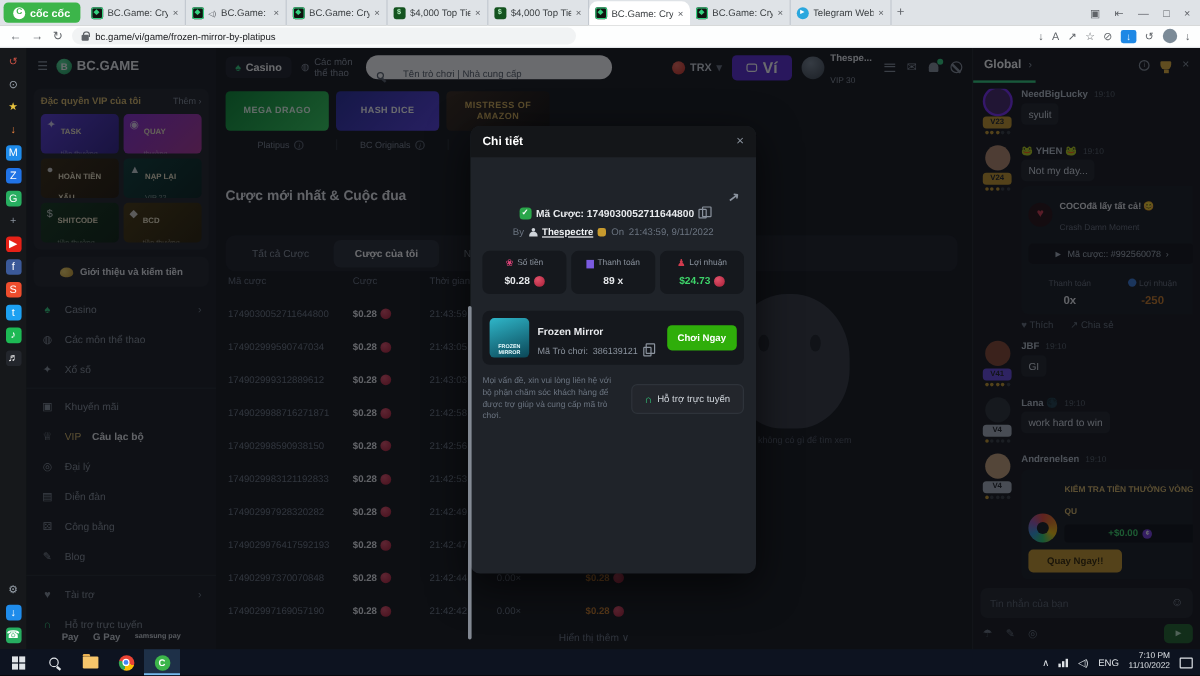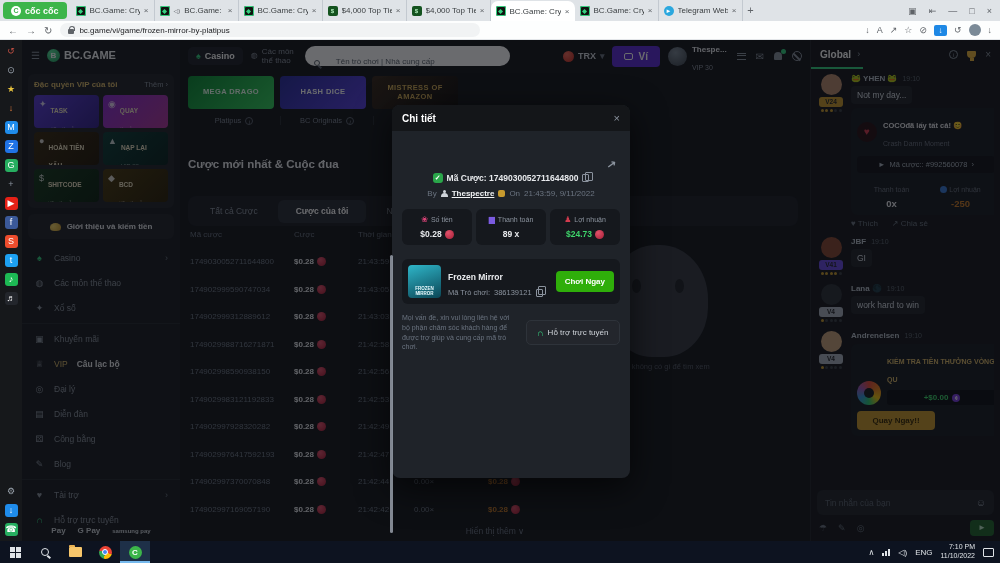--- a/index.html
+++ b/index.html
@@ -72,21 +72,21 @@
   .bcmain{position:absolute;left:180px;top:0;bottom:0;width:630px}
   .tophdr{position:absolute;top:0;left:0;right:0;height:32px;display:flex;align-items:center;gap:8px;padding:0 8px}
   .casino{display:flex;align-items:center;gap:4px;color:#fff;font-weight:bold;font-size:9px;background:#22252b;border-radius:5px;padding:4px 8px}
   .casino .ni{color:#35d07f}
   .sports{color:#8b939e;font-size:8px;width:46px;line-height:1.15;display:flex;gap:4px;align-items:center}
   .search{display:flex;align-items:flex-end;gap:16px;background:#ffffff;border-radius:12px;height:20px;width:205px;padding:0 9px;color:#5d656f;font-size:8px}
   .mag{width:6px;height:6px;border:1.5px solid #5d656f;border-radius:50%;position:relative;flex:0 0 auto}
   .mag::after{content:"";position:absolute;right:-3px;bottom:-2px;width:4px;height:1.5px;background:#5d656f;transform:rotate(40deg)}
   .cur{margin-left:auto;display:flex;align-items:center;gap:4px;color:#cfd4da;font-size:9px;font-weight:bold}
   .trx{width:11px;height:11px;border-radius:50%;background:radial-gradient(circle at 35% 30%,#f06a5a,#c62f23)}
-  .wallet{background:#5c2dd5;border-radius:4px;height:21px;padding:0 12px;display:flex;align-items:center;gap:5px;color:#fff;font-weight:bold;font-size:10px}
+  .wallet{background:#5c2dd5;border-radius:4px;height:21px;padding:0 12px;display:flex;align-items:center;gap:5px;color:#fff;font-weight:bold;font-size:13px}
   .wic{width:9px;height:7px;border:1px solid #fff;border-radius:2px}
   .userblk{display:flex;align-items:center;gap:5px}
   .avatar{width:19px;height:19px;border-radius:50%;background:radial-gradient(circle at 40% 30%,#7c8894,#3c444c)}
   .uname{color:#e8eaed;font-size:8px;font-weight:bold;white-space:nowrap}
   .uvip{color:#8b939e;font-size:7px}
   .hdricons{display:flex;align-items:center;gap:10px;margin-left:2px}
   .bars{width:9px;height:7px;border-top:1.5px solid #8b939e;border-bottom:1.5px solid #8b939e;position:relative}
   .bars::after{content:"";position:absolute;left:0;top:1.2px;width:9px;height:1.5px;background:#8b939e}
   .env{color:#8b939e;font-size:10px}
   .bell{width:8px;height:8px;background:#8b939e;border-radius:4px 4px 1px 1px;position:relative}
@@ -681,20 +681,43 @@
         <span class="c">›</span>
         <span class="right">
           <span class="circ">i</span>
           <span class="trophy"></span>
           <span style="font-size:10px">×</span>
         </span>
         <span class="chattabline"></span>
       </div>
       <div class="msgs">
 
+          <div class="msg">
+            <div class="mleft">
+              <span class="mav" style="background: rgb(74, 42, 110); box-shadow: rgb(123, 47, 247) 0px 0px 0px 2px;"></span>
+              <span class="vchip" style="background: rgb(199, 154, 46);">V23</span>
+              <span class="dotsrow">
+                <span class="dot on"></span>
+                <span class="dot on"></span>
+                <span class="dot on"></span>
+                <span class="dot"></span>
+                <span class="dot"></span>
+              </span>
+            </div>
+            <div class="mbody">
+              <div class="mhead">
+                <span class="mname">NeedBigLucky</span>
+                <span class="mtime">19:10</span>
+              </div>
+              <span class="bubble"> <span>syulit</span></span>
+              
+              
+              
+            </div>
+          </div>
 
           <div class="msg">
             <div class="mleft">
               <span class="mav" style="background: rgb(185, 141, 111);"></span>
               <span class="vchip" style="background: rgb(199, 154, 46);">V24</span>
               <span class="dotsrow">
                 <span class="dot on"></span>
                 <span class="dot on"></span>
                 <span class="dot on"></span>
                 <span class="dot"></span>

